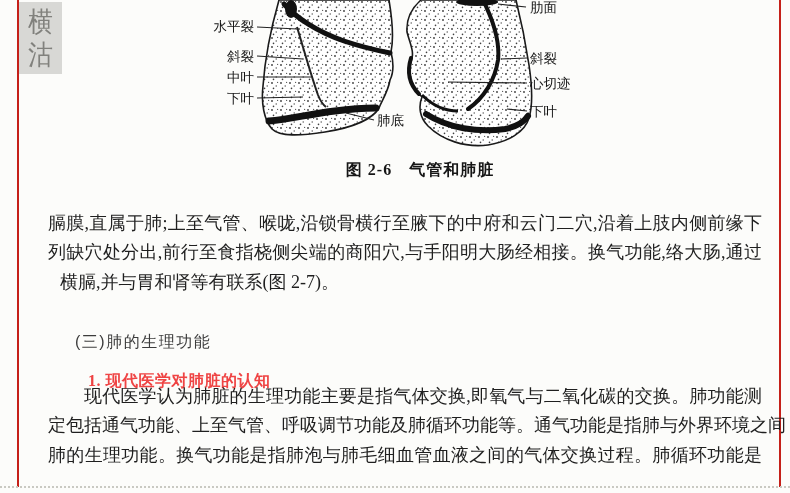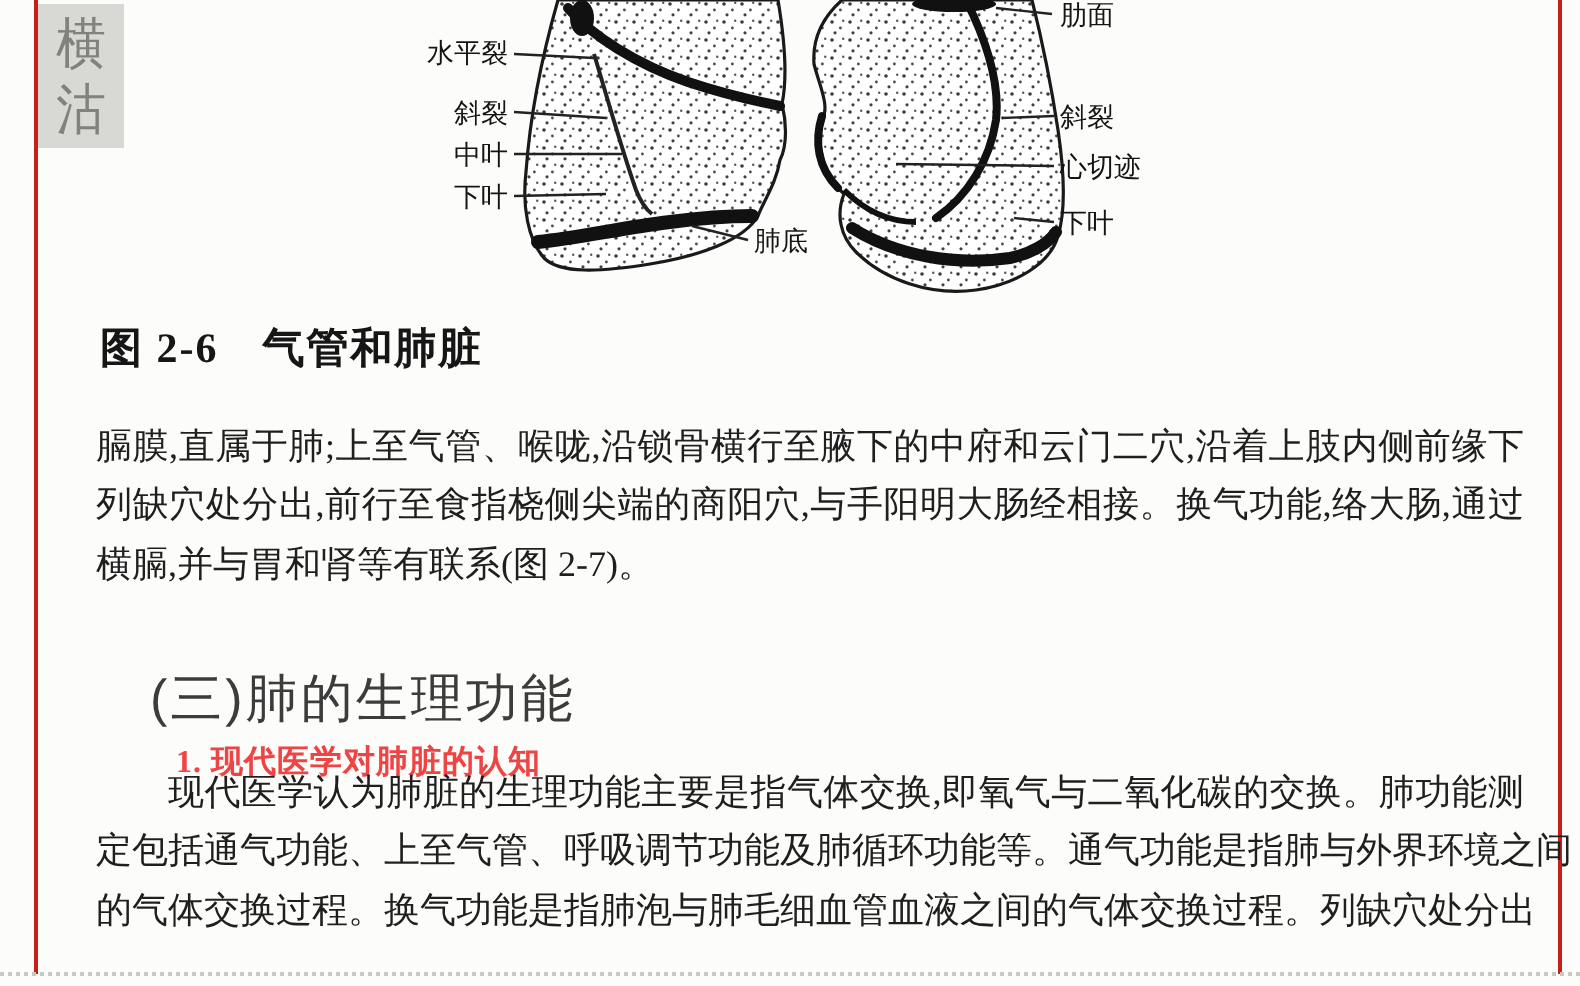--- a/index.html
+++ b/index.html
@@ -25,38 +25,38 @@
     font-size:25px;line-height:1;color:#73736e;
     transform:scaleY(1.1);opacity:.85;
   }
   .figure{position:absolute;left:0;top:0;width:790px;height:160px;}
   .figure text{
     font-family:"Liberation Serif","DejaVu Serif",serif;
     font-size:13.5px;fill:#141414;
   }
   .fig-caption{
     position:absolute;top:160px;left:0;width:100%;height:20px;
-    text-align:left;padding-left:50px;box-sizing:border-box;
-    font-weight:bold;font-size:21px;letter-spacing:1px;color:#161616;
+    text-align:center;padding-left:50px;box-sizing:border-box;
+    font-weight:bold;font-size:16px;letter-spacing:1px;color:#161616;
   }
   .para{position:absolute;left:48px;width:714px;}
   .tline{
     display:block;width:100%;
     font-size:18px;line-height:29.4px;
     text-align:justify;text-align-last:justify;
     white-space:nowrap;
   }
-  .tline.lastline{text-align-last:left;}
+  .tline.lastline{text-align-last:left;margin-left:12px;}
   .tline.indent{text-indent:36px;}
   .p1{top:209px;}
   .p2{top:382px;}
   .heading{
     position:absolute;left:75px;top:332px;
     font-family:"Liberation Sans","DejaVu Sans",sans-serif;
-    font-weight:400;font-size:26px;color:#3c3c3c;letter-spacing:1.5px;
+    font-weight:400;font-size:16px;color:#3c3c3c;letter-spacing:1.5px;
   }
   .subheading{
     position:absolute;left:88px;top:371px;
     font-weight:bold;font-size:16px;color:#ef4444;letter-spacing:.5px;
   }
   .bottom-edge{
     position:absolute;left:0;top:486px;width:790px;height:0;
     border-top:2px dotted #c9c9c2;
   }
 </style>
@@ -137,17 +137,17 @@
     <div class="tline">列缺穴处分出,前行至食指桡侧尖端的商阳穴,与手阳明大肠经相接。换气功能,络大肠,通过</div>
     <div class="tline lastline">横膈,并与胃和肾等有联系(图 2-7)。</div>
   </div>
 
   <div class="heading">(三)肺的生理功能</div>
   <div class="subheading">1. 现代医学对肺脏的认知</div>
 
   <div class="para p2">
     <div class="tline indent">现代医学认为肺脏的生理功能主要是指气体交换,即氧气与二氧化碳的交换。肺功能测</div>
     <div class="tline">定包括通气功能、上至气管、呼吸调节功能及肺循环功能等。通气功能是指肺与外界环境之间</div>
-    <div class="tline">的气体交换过程。换气功能是指肺泡与肺毛细血管血液之间的气体交换过程。列缺穴处分出</div>
+    <div class="tline">肺的生理功能。换气功能是指肺泡与肺毛细血管血液之间的气体交换过程。肺循环功能是</div>
   </div>
 
   <div class="bottom-edge"></div>
 </div>
 
 </body></html>

